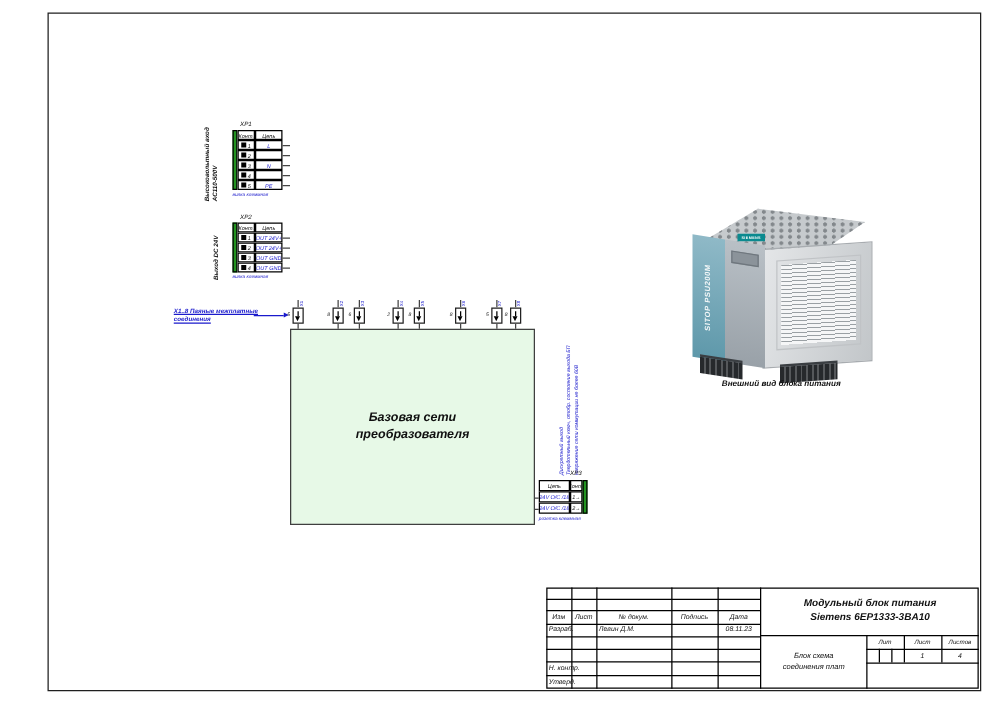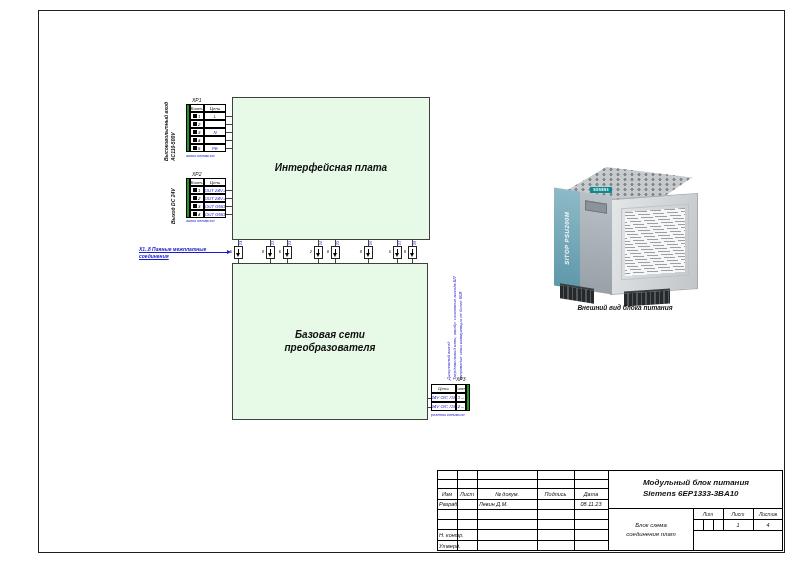--- a/index.html
+++ b/index.html
@@ -27,21 +27,21 @@
   .connstem{width:1px;height:4px;background:#000;}
   .arrowdown{width:0;height:0;border-left:2.6px solid transparent;border-right:2.6px solid transparent;border-top:4px solid #000;}
   .arrowright{position:absolute;width:0;height:0;border-top:2.5px solid transparent;border-bottom:2.5px solid transparent;border-left:4.5px solid #1a1acc;}
   .pincount{position:absolute;font-size:4px;font-style:italic;text-align:right;}
   .xlabel{position:absolute;font-size:3.5px;line-height:1;}
   .vnote{position:absolute;font-size:4.2px;font-style:italic;line-height:1;}
   .tb-outer{border:1.2px solid #000;box-sizing:border-box;}
   .tb-line{position:absolute;background:#000;}
   .tb-text{position:absolute;font-style:italic;font-size:5.5px;display:flex;align-items:center;overflow:hidden;white-space:nowrap;}
   .tb-center{justify-content:center;text-align:center;}
-  .tb-title{font-weight:bold;font-size:8px;white-space:pre-line;line-height:1.35;justify-content:center;}
+  .tb-title{font-weight:bold;font-size:8px;white-space:pre-line;line-height:1.35;text-align:center;justify-content:center;}
   .tb-doc{font-size:6px;white-space:pre-line;line-height:1.35;text-align:center;justify-content:center;}
   .tb-small{font-size:5px;}
   
   .psu-top{position:absolute;background-color:#c6cacd;border:0.5px solid #9aa0a4;
            background-image:radial-gradient(circle at 3px 2.5px,#83888c 1.4px,transparent 1.7px);
            background-size:7px 5px;clip-path:polygon(0 62%,36% 2%,100% 24%,60% 100%);}
   .psu-side{position:absolute;background:linear-gradient(105deg,#e4e6e8,#c2c6c9);transform:skewY(-4deg);border:0.5px solid #a8acb0;}
   .psu-label{position:absolute;background:#f5f6f7;border:0.5px solid #c0c3c6;
              background-image:repeating-linear-gradient(#9aa0a4 0 0.8px,transparent 0.8px 3.2px);
              background-clip:content-box;padding:3px;}
@@ -54,23 +54,20 @@
   .psu-term{position:absolute;background:repeating-linear-gradient(90deg,#26292c 0 3px,#55585b 3px 4.5px);border-top:2px solid #3a3e42;}
   .caption{position:absolute;font-size:6.5px;font-weight:bold;font-style:italic;text-align:center;}
 </style>
 </head>
 <body>
 
 <div id="page">
 
   <div class="abs frame" style="left:38px;top:10px;width:745px;height:541px;"></div>
 
-  <div class="abs board" style="left:232px;top:97px;width:198px;height:143px;">
-    <span class="board-lbl">Интерфейсная плата</span>
-  </div>
   <div class="abs board" style="left:232px;top:263px;width:196px;height:157px;">
     <span class="board-lbl">Базовая сети
 преобразователя</span>
   </div>
 
   <div class="abs vtext sidelabel" style="left:163px;top:97px;height:64px;">Высоковольтный вход
 AC110-500V</div>
   <div class="abs vtext sidelabel" style="left:170px;top:176px;height:48px;">Выход DC 24V</div>
 
   <div class="abs ann blue" style="left:139px;top:246px;">

